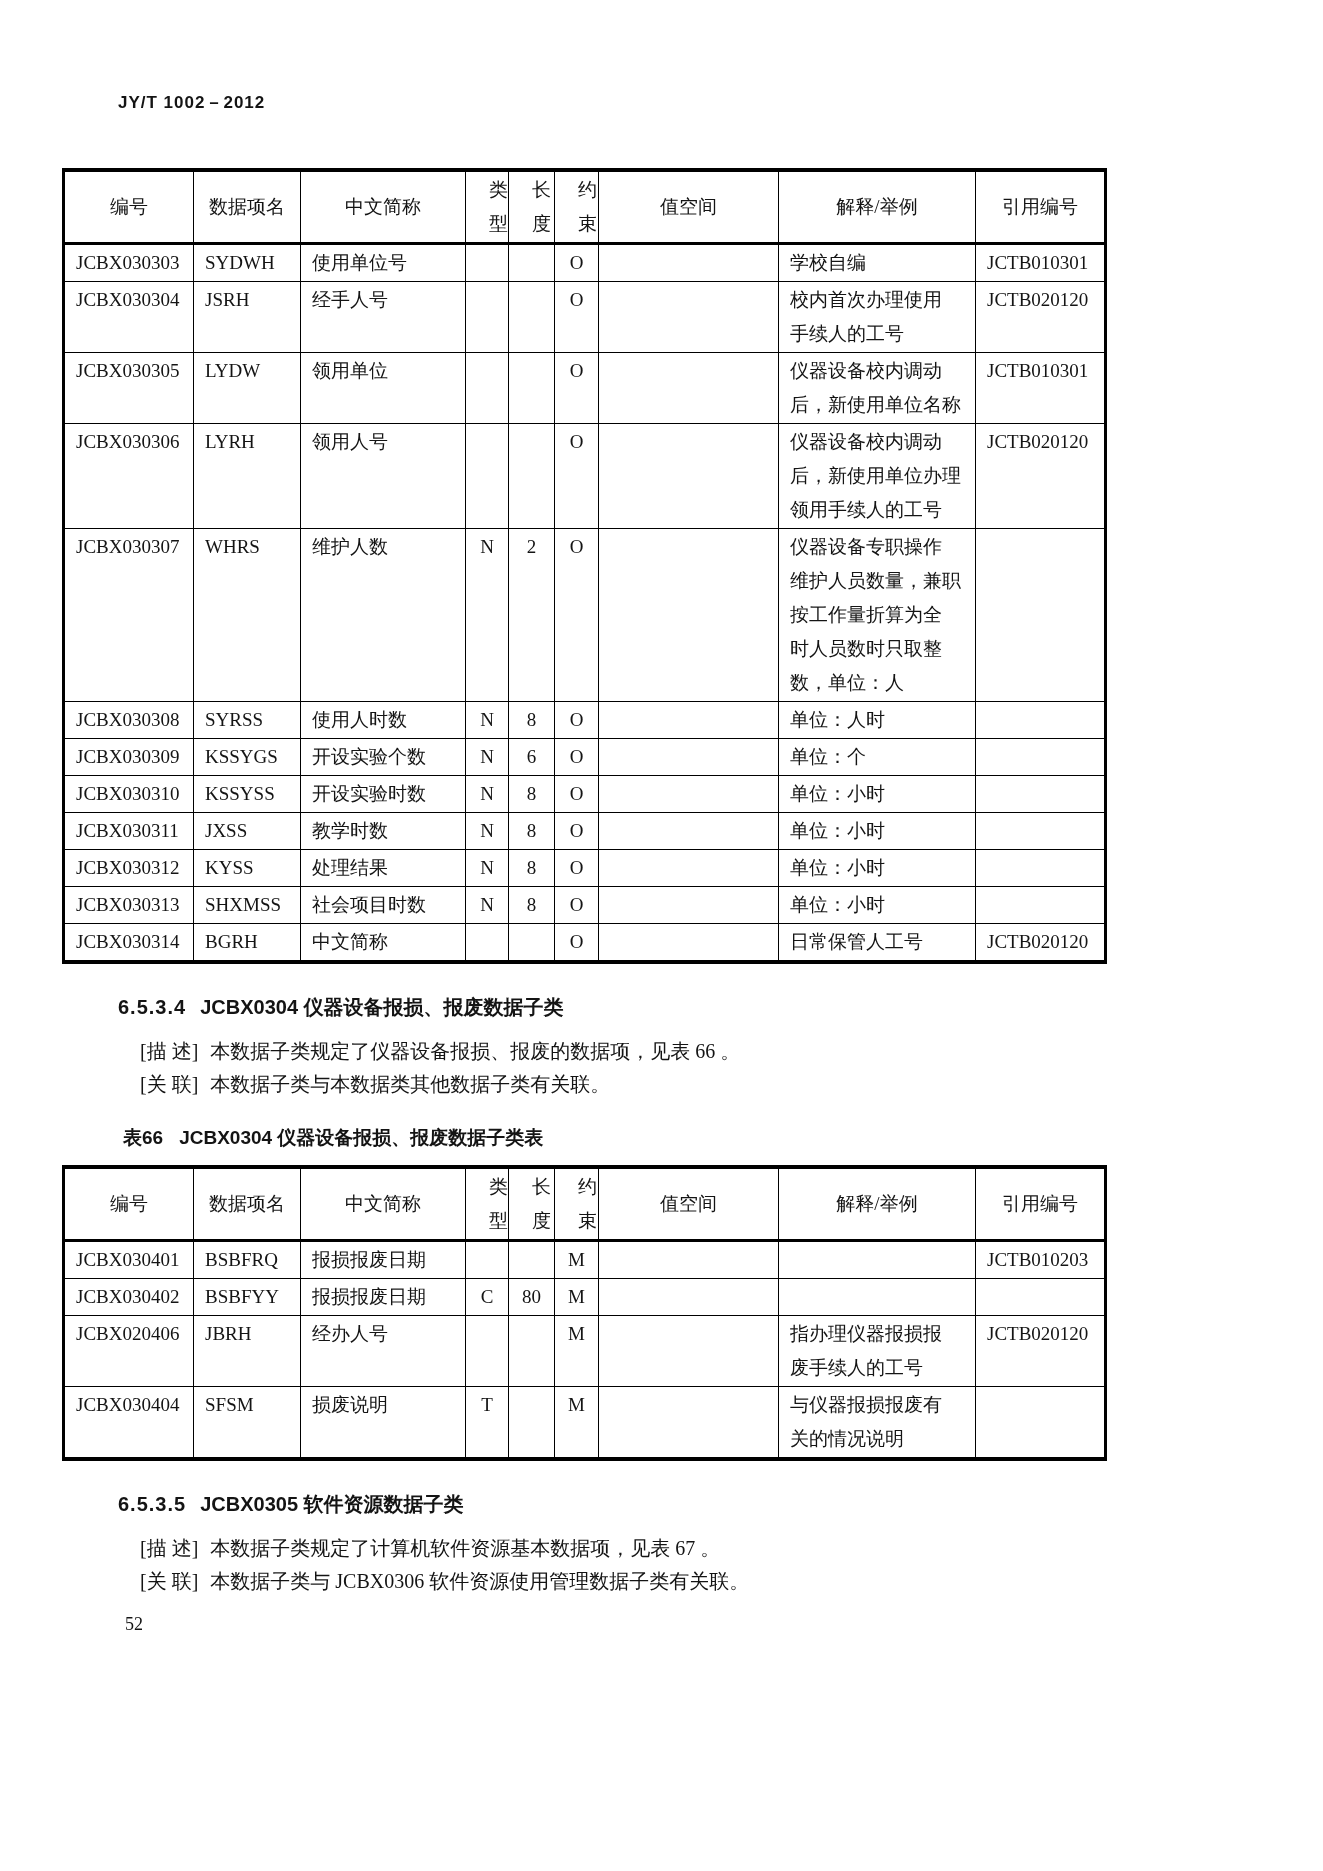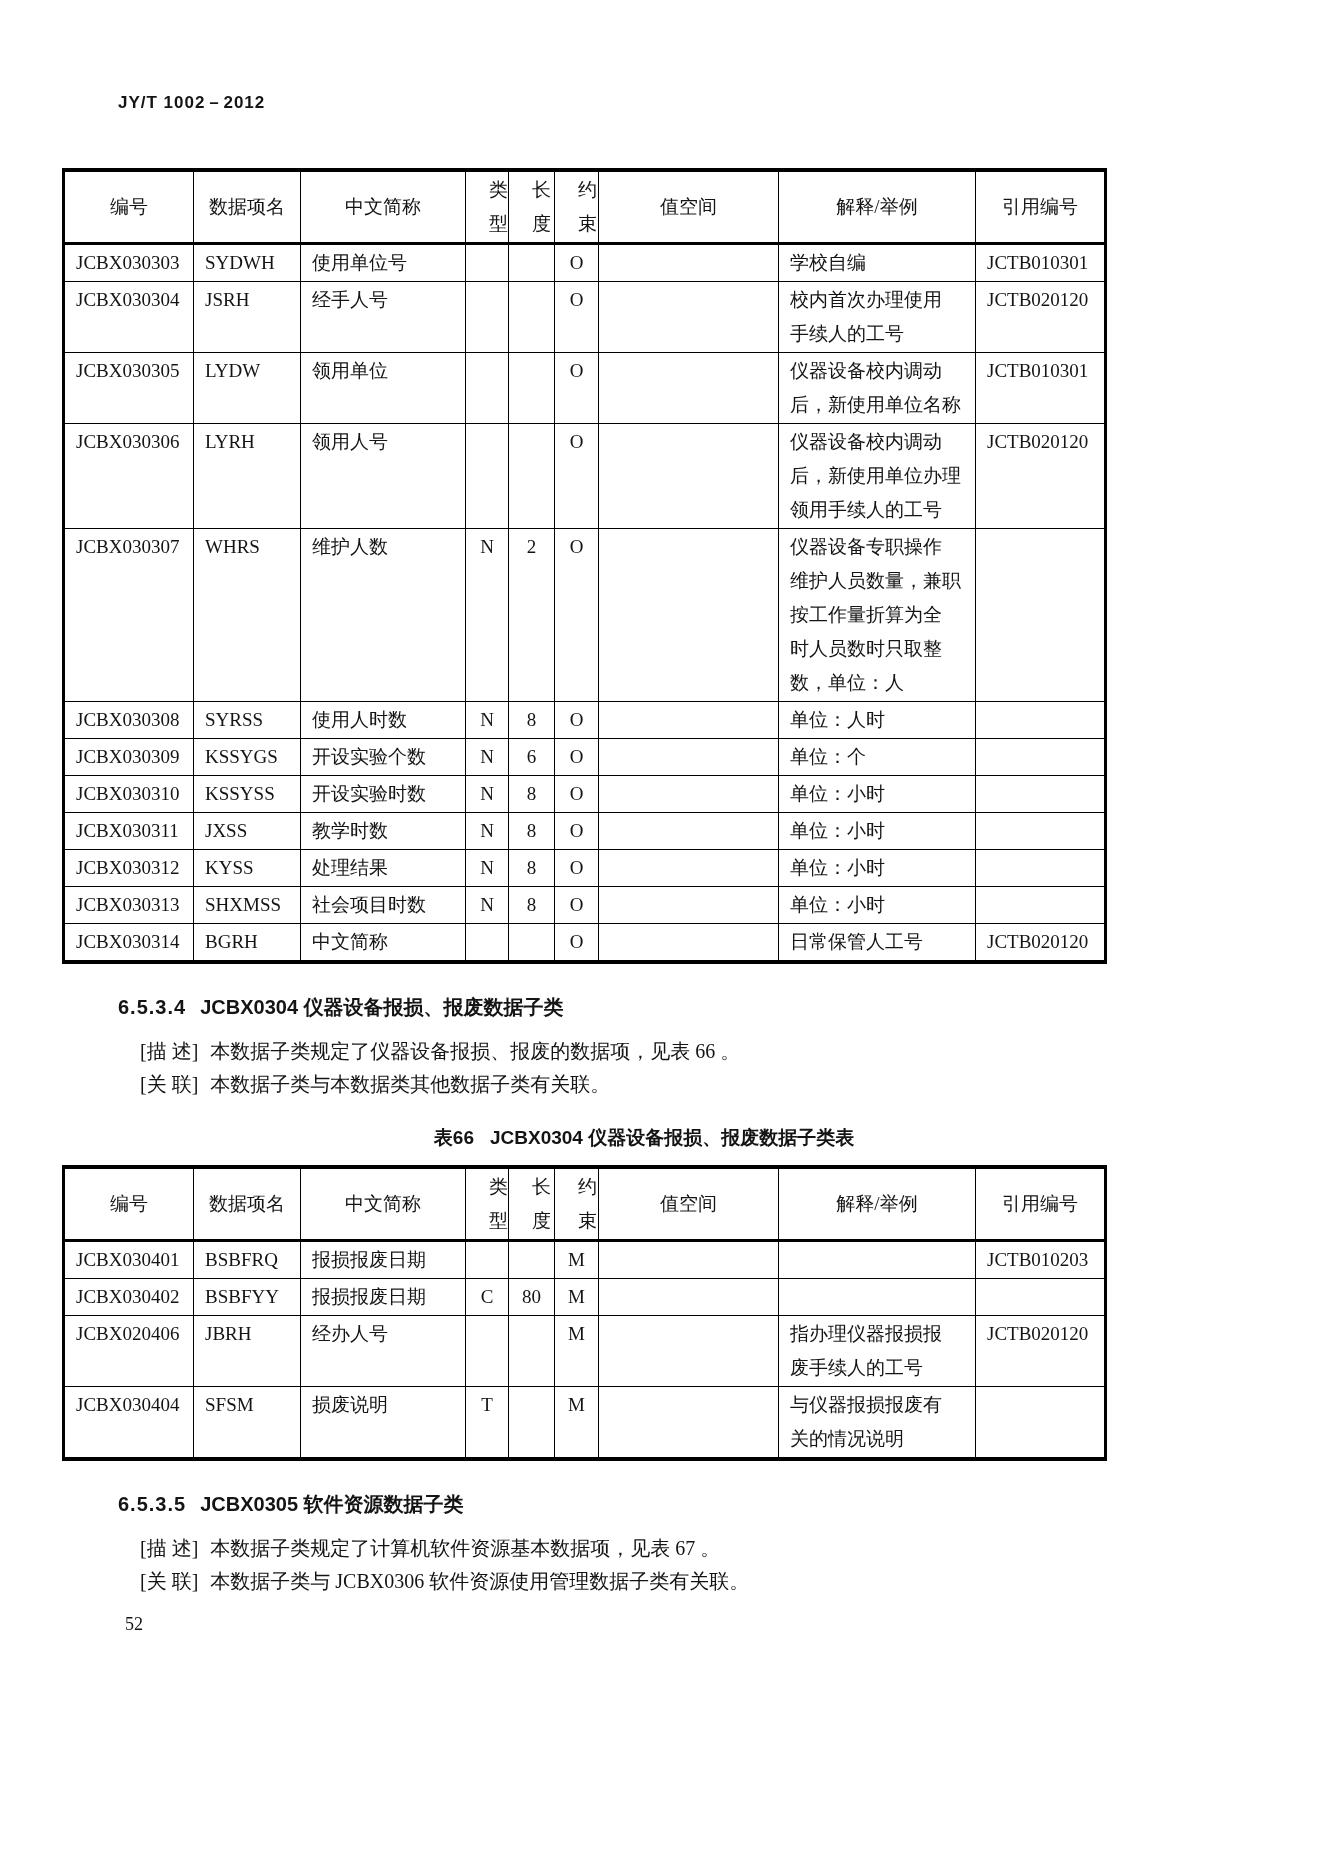--- a/index.html
+++ b/index.html
@@ -48,21 +48,20 @@
     font-family:"Liberation Sans","DejaVu Sans",sans-serif;
     font-weight:bold; font-size:20px;
   }
   .section-heading .sec-num { margin-right:14px; letter-spacing:1px; }
   .desc-block { margin:14px 0 0 140px; }
   .desc-line { margin:0; font-size:20px; line-height:33px; }
   .desc-line .bracket-label { margin-right:12px; }
 
   .table-caption {
     margin:24px 0 0 0; width:1042px; margin-left:123px;
-    text-align:center;
     font-family:"Liberation Sans","DejaVu Sans",sans-serif;
     font-weight:bold; font-size:19px;
   }
   .table-caption .cap-prefix { margin-right:16px; }
 
   .page-number {
     margin:16px 8px 0 125px;
     font-size:18px;
   }
 </style>

